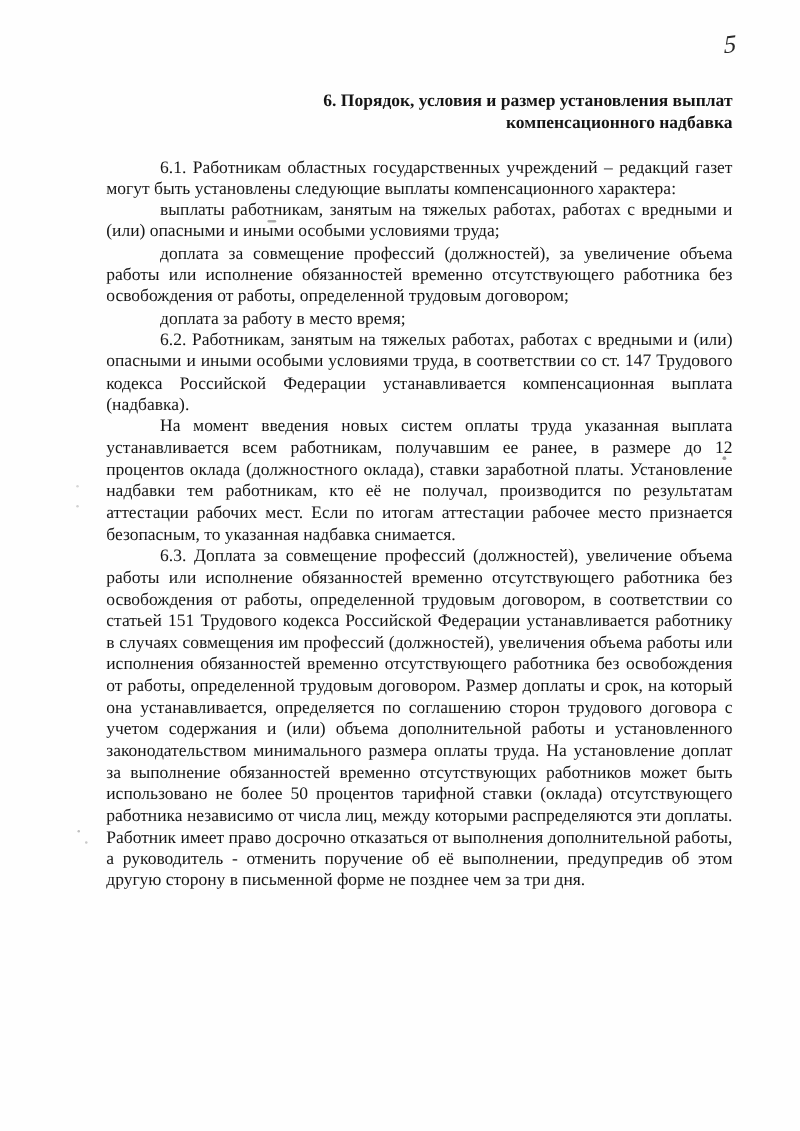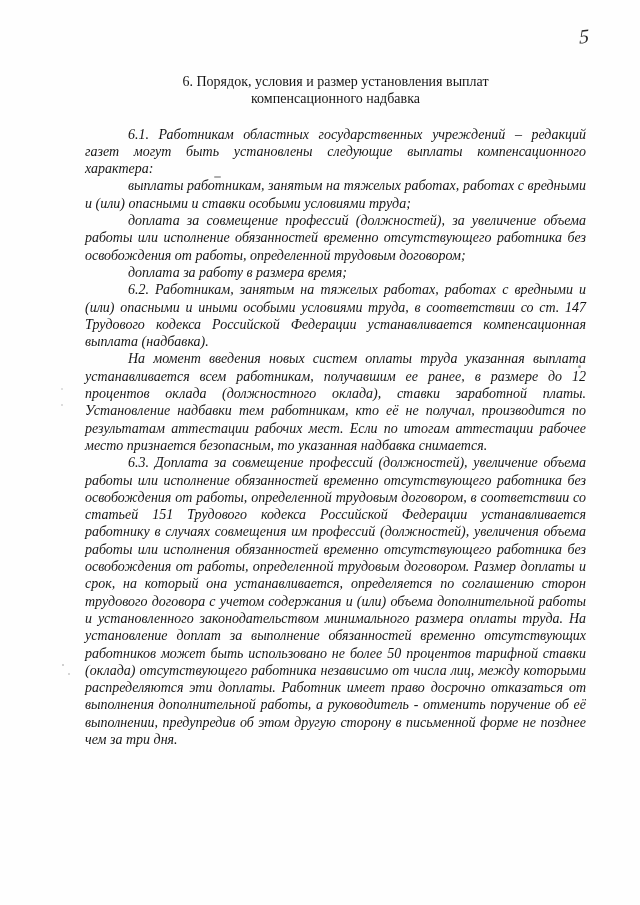--- a/index.html
+++ b/index.html
@@ -34,31 +34,30 @@
     position: absolute;
     left: 85px;
     top: 73px;
     width: 501px;
     font-size: 14px;
     line-height: 17.3px;
     text-align: justify;
     text-justify: inter-word;
   }
   .heading {
-    text-align: center;
-    font-weight: normal;
+    text-align: right;
+    font-weight: bold;
     margin: 0 0 18px 0;
   }
   .heading div {
     white-space: nowrap;
   }
   .para {
     margin: 0;
     text-indent: 43px;
-    font-style: italic;
   }
   
   .speckle {
     position: absolute;
     background: #4a4a4a;
     border-radius: 50%;
   }
   .sp1 { left: 578px; top: 365px; width: 3px; height: 3px; opacity: 0.55; }
   .sp2 { left: 62px;  top: 664px; width: 2px; height: 2px; opacity: 0.35; }
   .sp3 { left: 68px;  top: 673px; width: 2px; height: 2px; opacity: 0.30; }
@@ -81,23 +80,23 @@
   <div class="page-number">5</div>
 
   <div class="content">
 
     <div class="heading">
       <div>6. Порядок, условия и размер установления выплат</div>
       <div>компенсационного надбавка</div>
     </div>
 
     <p class="para">6.1. Работникам областных государственных учреждений – редакций газет могут быть установлены следующие выплаты компенсационного характера:</p>
-    <p class="para">выплаты работникам, занятым на тяжелых работах, работах с вредными и (или) опасными и ставки особыми условиями труда;</p>
+    <p class="para">выплаты работникам, занятым на тяжелых работах, работах с вредными и (или) опасными и иными особыми условиями труда;</p>
     <p class="para">доплата за совмещение профессий (должностей), за увеличение объема работы или исполнение обязанностей временно отсутствующего работника без освобождения от работы, определенной трудовым договором;</p>
-    <p class="para">доплата за работу в размера время;</p>
+    <p class="para">доплата за работу в место время;</p>
     <p class="para">6.2. Работникам, занятым на тяжелых работах, работах с вредными и (или) опасными и иными особыми условиями труда, в соответствии со ст. 147 Трудового кодекса Российской Федерации устанавливается компенсационная выплата (надбавка).</p>
     <p class="para">На момент введения новых систем оплаты труда указанная выплата устанавливается всем работникам, получавшим ее ранее, в размере до 12 процентов оклада (должностного оклада), ставки заработной платы. Установление надбавки тем работникам, кто её не получал, производится по результатам аттестации рабочих мест. Если по итогам аттестации рабочее место признается безопасным, то указанная надбавка снимается.</p>
     <p class="para">6.3. Доплата за совмещение профессий (должностей), увеличение объема работы или исполнение обязанностей временно отсутствующего работника без освобождения от работы, определенной трудовым договором, в соответствии со статьей 151 Трудового кодекса Российской Федерации устанавливается работнику в случаях совмещения им профессий (должностей), увеличения объема работы или исполнения обязанностей временно отсутствующего работника без освобождения от работы, определенной трудовым договором. Размер доплаты и срок, на который она устанавливается, определяется по соглашению сторон трудового договора с учетом содержания и (или) объема дополнительной работы и установленного законодательством минимального размера оплаты труда. На установление доплат за выполнение обязанностей временно отсутствующих работников может быть использовано не более 50 процентов тарифной ставки (оклада) отсутствующего работника независимо от числа лиц, между которыми распределяются эти доплаты. Работник имеет право досрочно отказаться от выполнения дополнительной работы, а руководитель - отменить поручение об её выполнении, предупредив об этом другую сторону в письменной форме не позднее чем за три дня.</p>
 
   </div>
 
   <div class="speckle sp1"></div>
   <div class="speckle sp2"></div>
   <div class="speckle sp3"></div>
   <div class="speckle sp4"></div>

